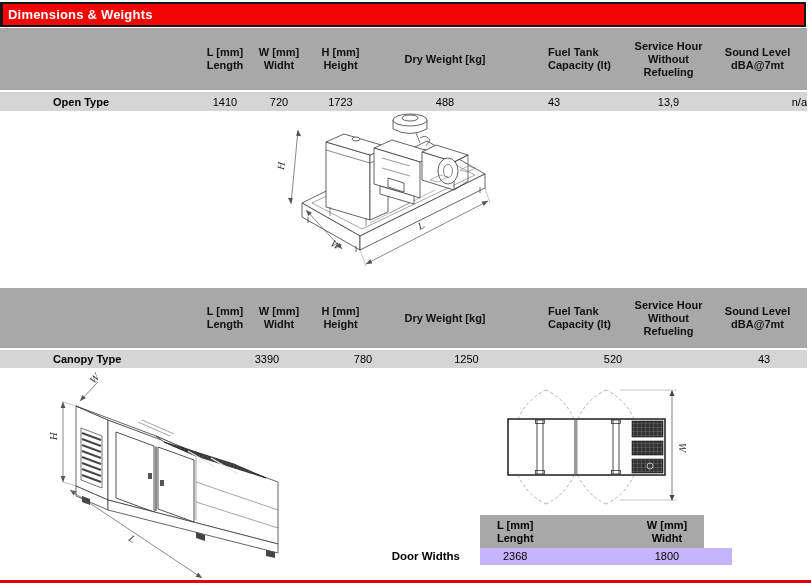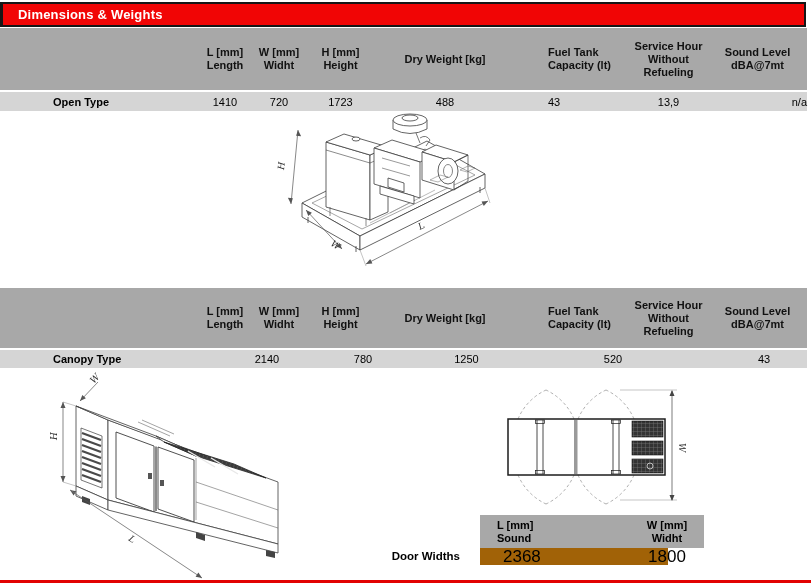--- a/index.html
+++ b/index.html
@@ -3,21 +3,21 @@
 <meta charset="utf-8">
 <style>
   html,body{margin:0;padding:0;background:#fff;}
   .screen{position:relative;width:811px;height:583px;background:#fff;
           font-family:"Liberation Sans",sans-serif;overflow:hidden;color:#000;}
 
   
   .titlebar{position:absolute;left:0;top:2px;width:806px;height:25px;box-sizing:border-box;
             background:#f10505;border:2px solid #161616;border-left-width:3px;
             display:flex;align-items:center;}
-  .titlebar span{color:#fff;font-weight:bold;font-size:13px;padding-left:15px;letter-spacing:.2px;}
+  .titlebar span{color:#fff;font-weight:bold;font-size:13px;padding-left:5px;letter-spacing:.2px;}
 
   
   .thead{position:absolute;left:0;width:807px;background:#a8a8a8;display:grid;
          grid-template-columns:195px 60px 48px 75px 134px 100px 96px auto;
          font-size:11px;font-weight:bold;color:#111;}
   .thead .cell{display:flex;flex-direction:column;justify-content:center;line-height:13px;}
   .trow{position:absolute;left:0;width:807px;background:#d5d5d5;display:grid;
         grid-template-columns:195px 60px 48px 75px 134px 100px 96px auto;
         font-size:11px;align-items:center;border-top:2px solid #fff;box-sizing:border-box;}
   .al-c{text-align:center;}
@@ -31,22 +31,22 @@
   #trow1{top:90px;height:21px;}
   #thead2{top:288px;height:60px;}
   #trow2{top:348px;height:20px;gap:42px;}
 
   
   .door-label{position:absolute;left:352px;top:550px;width:108px;text-align:right;
               font-weight:bold;font-size:11.5px;}
   .door-thead{position:absolute;left:480px;top:515px;width:224px;height:33px;background:#a8a8a8;
               display:grid;grid-template-columns:110px 114px;font-size:11px;font-weight:bold;}
   .door-thead .cell{display:flex;flex-direction:column;justify-content:center;line-height:13px;}
-  .door-trow{position:absolute;left:480px;top:548px;width:188px;height:17px;background:#a16207;
-             display:grid;grid-template-columns:110px 114px;font-size:17px;line-height:17px;}
+  .door-trow{position:absolute;left:480px;top:548px;width:252px;height:17px;background:#c4b5fd;
+             display:grid;grid-template-columns:110px 114px;font-size:11px;line-height:17px;}
   .dc1{padding-left:17px;}
   .dv1{padding-left:23px;}
   .dc2{text-align:center;padding-left:40px;}
 
   
   .drw{position:absolute;}
   .dimtxt{font-family:"DejaVu Serif",serif;font-style:italic;font-size:9px;fill:#333;}
 
   .botline{position:absolute;left:0;top:580px;width:811px;height:3px;background:#e20202;}
 </style>
@@ -182,21 +182,21 @@
       <span>Refueling</span>
     </div>
     <div class="cell al-c">
       <span>Sound Level</span>
       <span>dBA@7mt</span>
     </div>
   </div>
 
   <div class="trow" id="trow2">
     <div class="rowlabel">Canopy Type</div>
-    <div class="al-c">2140</div>
+    <div class="al-c">3390</div>
     <div class="al-c">780</div>
     <div class="al-c">1250</div>
     <div class="al-c">520</div>
     <div class="al-l pad-fuel">43</div>
     <div class="al-l pad-svc">13,9</div>
     <div class="v-snd">36,2</div>
   </div>
 
   <svg class="drw" style="left:50px;top:370px;" width="350" height="212" viewBox="0 0 350 212">
     <defs>
@@ -286,21 +286,21 @@
       <polygon points="179,7 176.5,13 181.5,13" fill="#444" stroke="none"></polygon>
       <polygon points="179,118 176.5,112 181.5,112" fill="#444" stroke="none"></polygon>
     </g>
     <text class="dimtxt" x="186" y="60" transform="rotate(90 186 60)">W</text>
   </svg>
 
   <div class="door-label">Door Widths</div>
   <div class="door-thead">
     <div class="cell dc1">
       <span>L [mm]</span>
-      <span>Sound</span>
+      <span>Lenght</span>
     </div>
     <div class="cell dc2">
       <span>W [mm]</span>
       <span>Widht</span>
     </div>
   </div>
   <div class="door-trow">
     <div class="dv1">2368</div>
     <div class="dc2">1800</div>
   </div>

